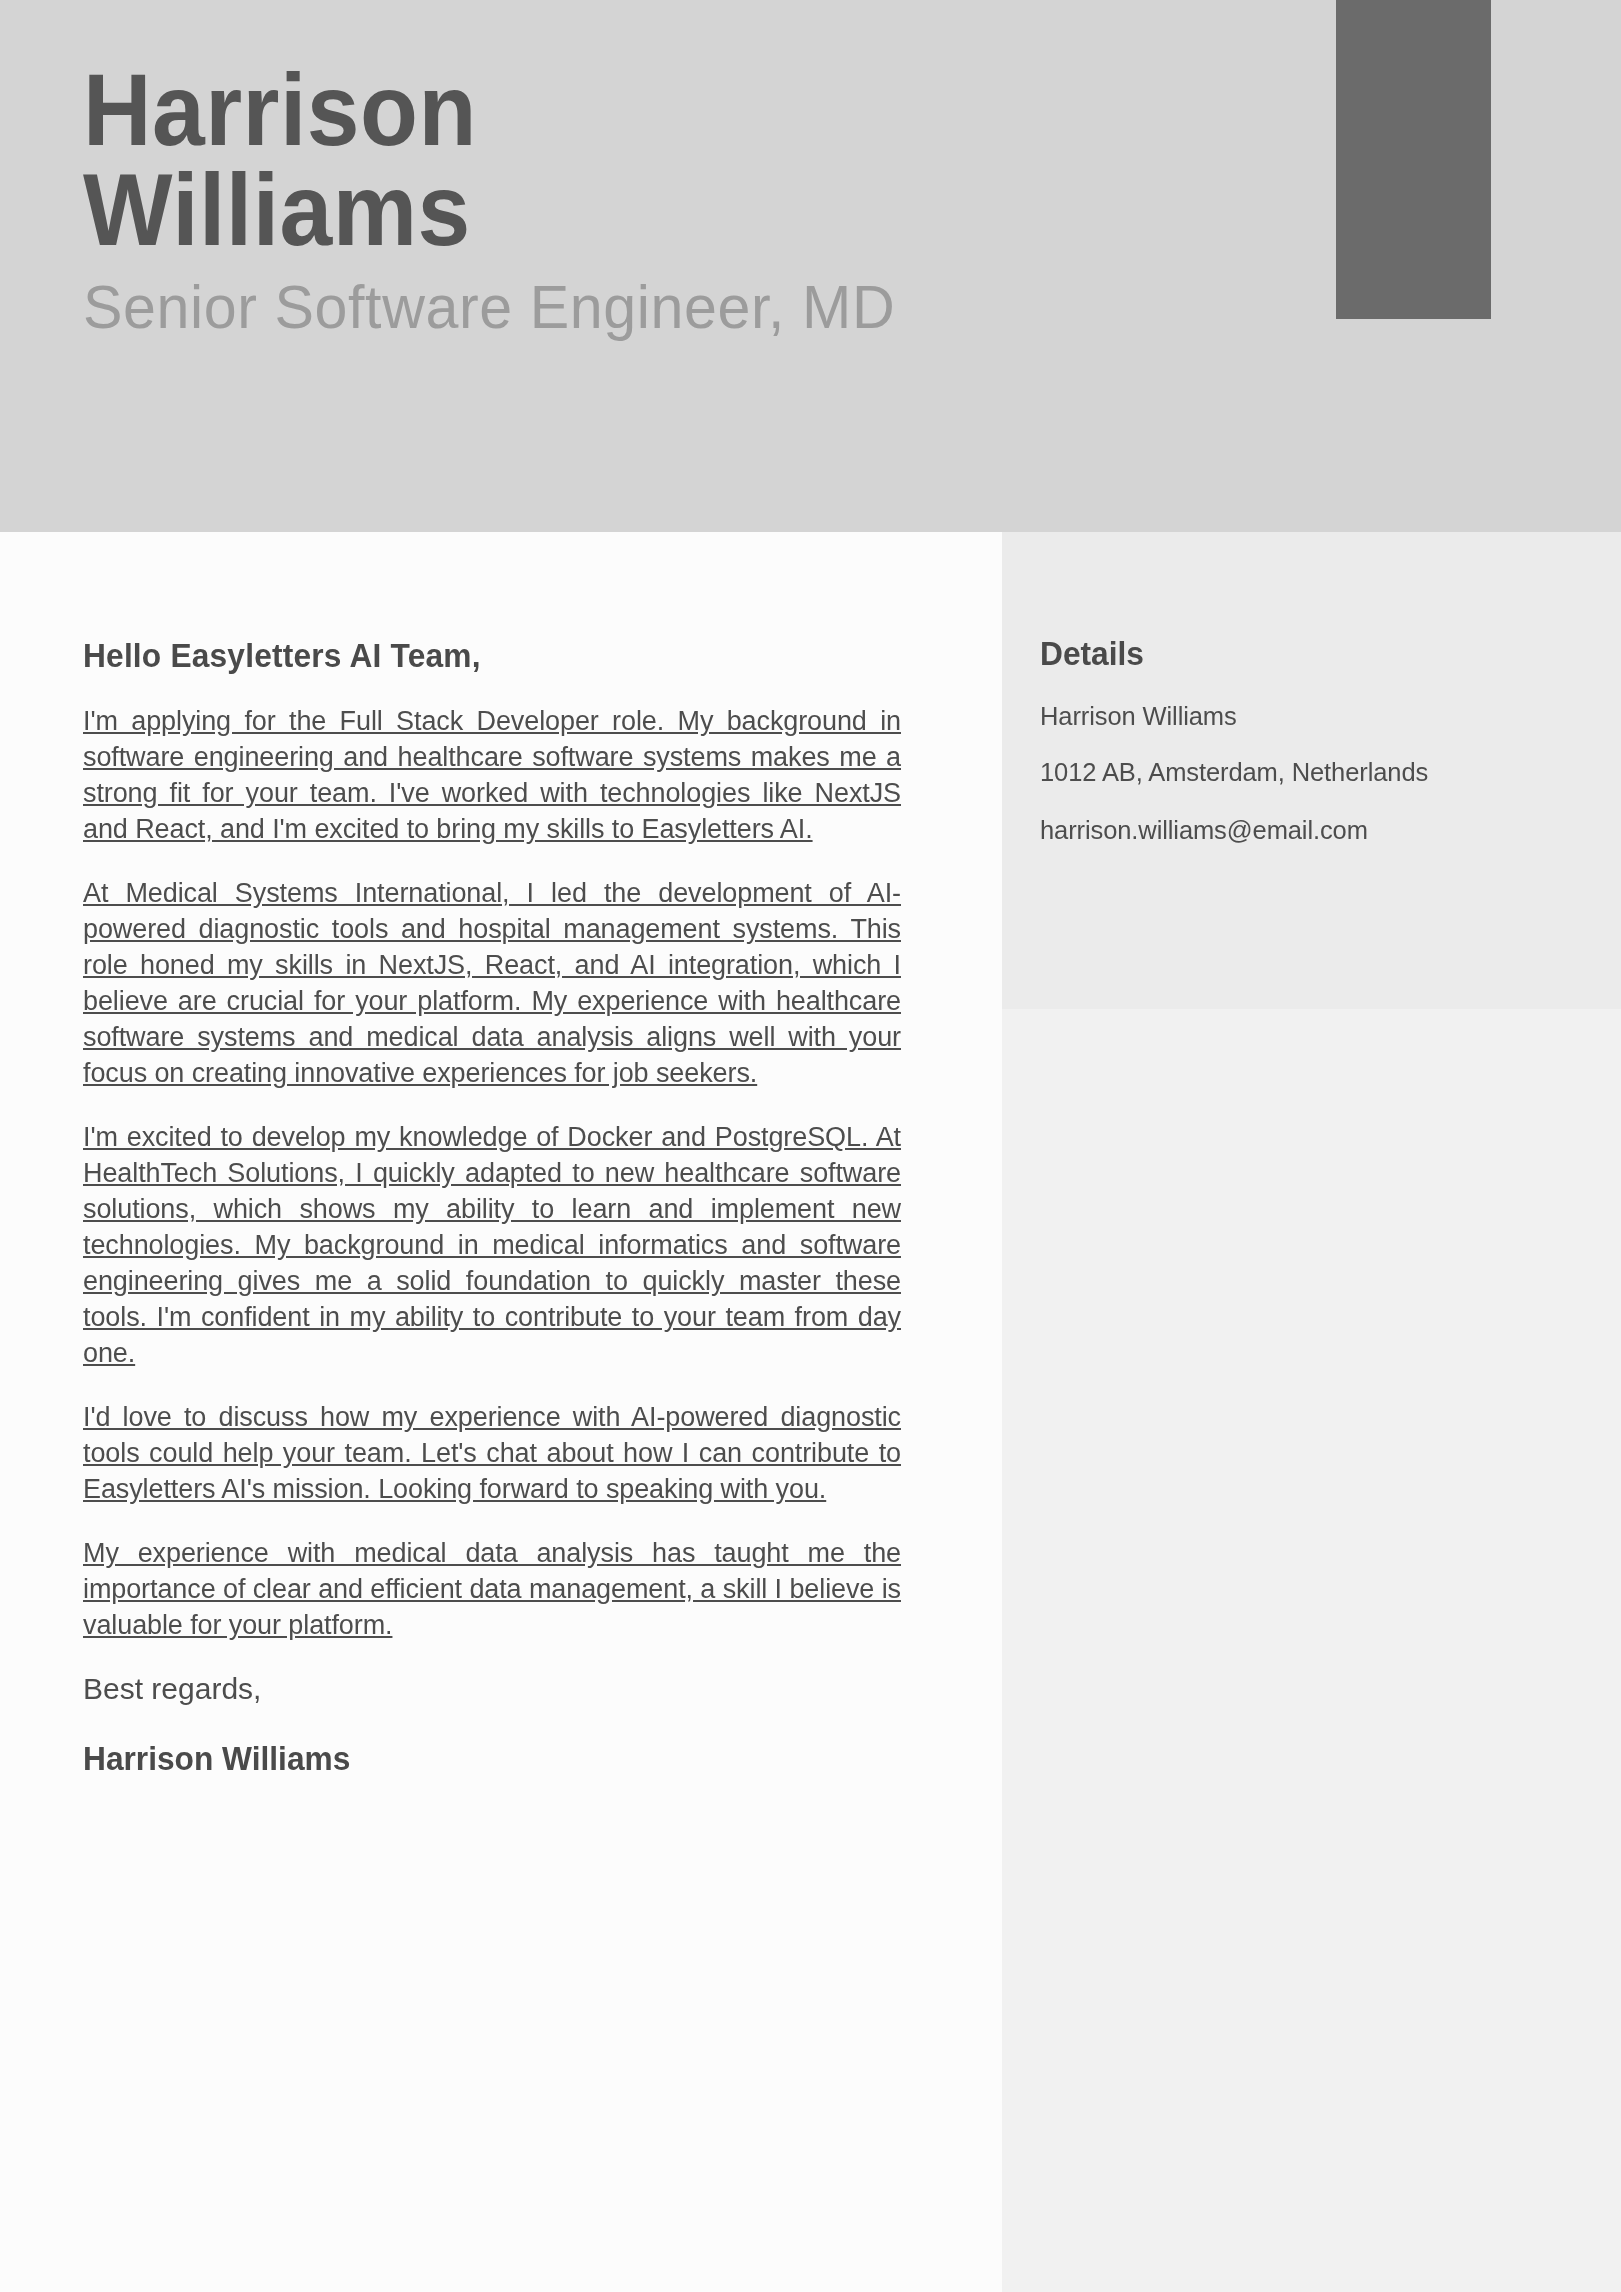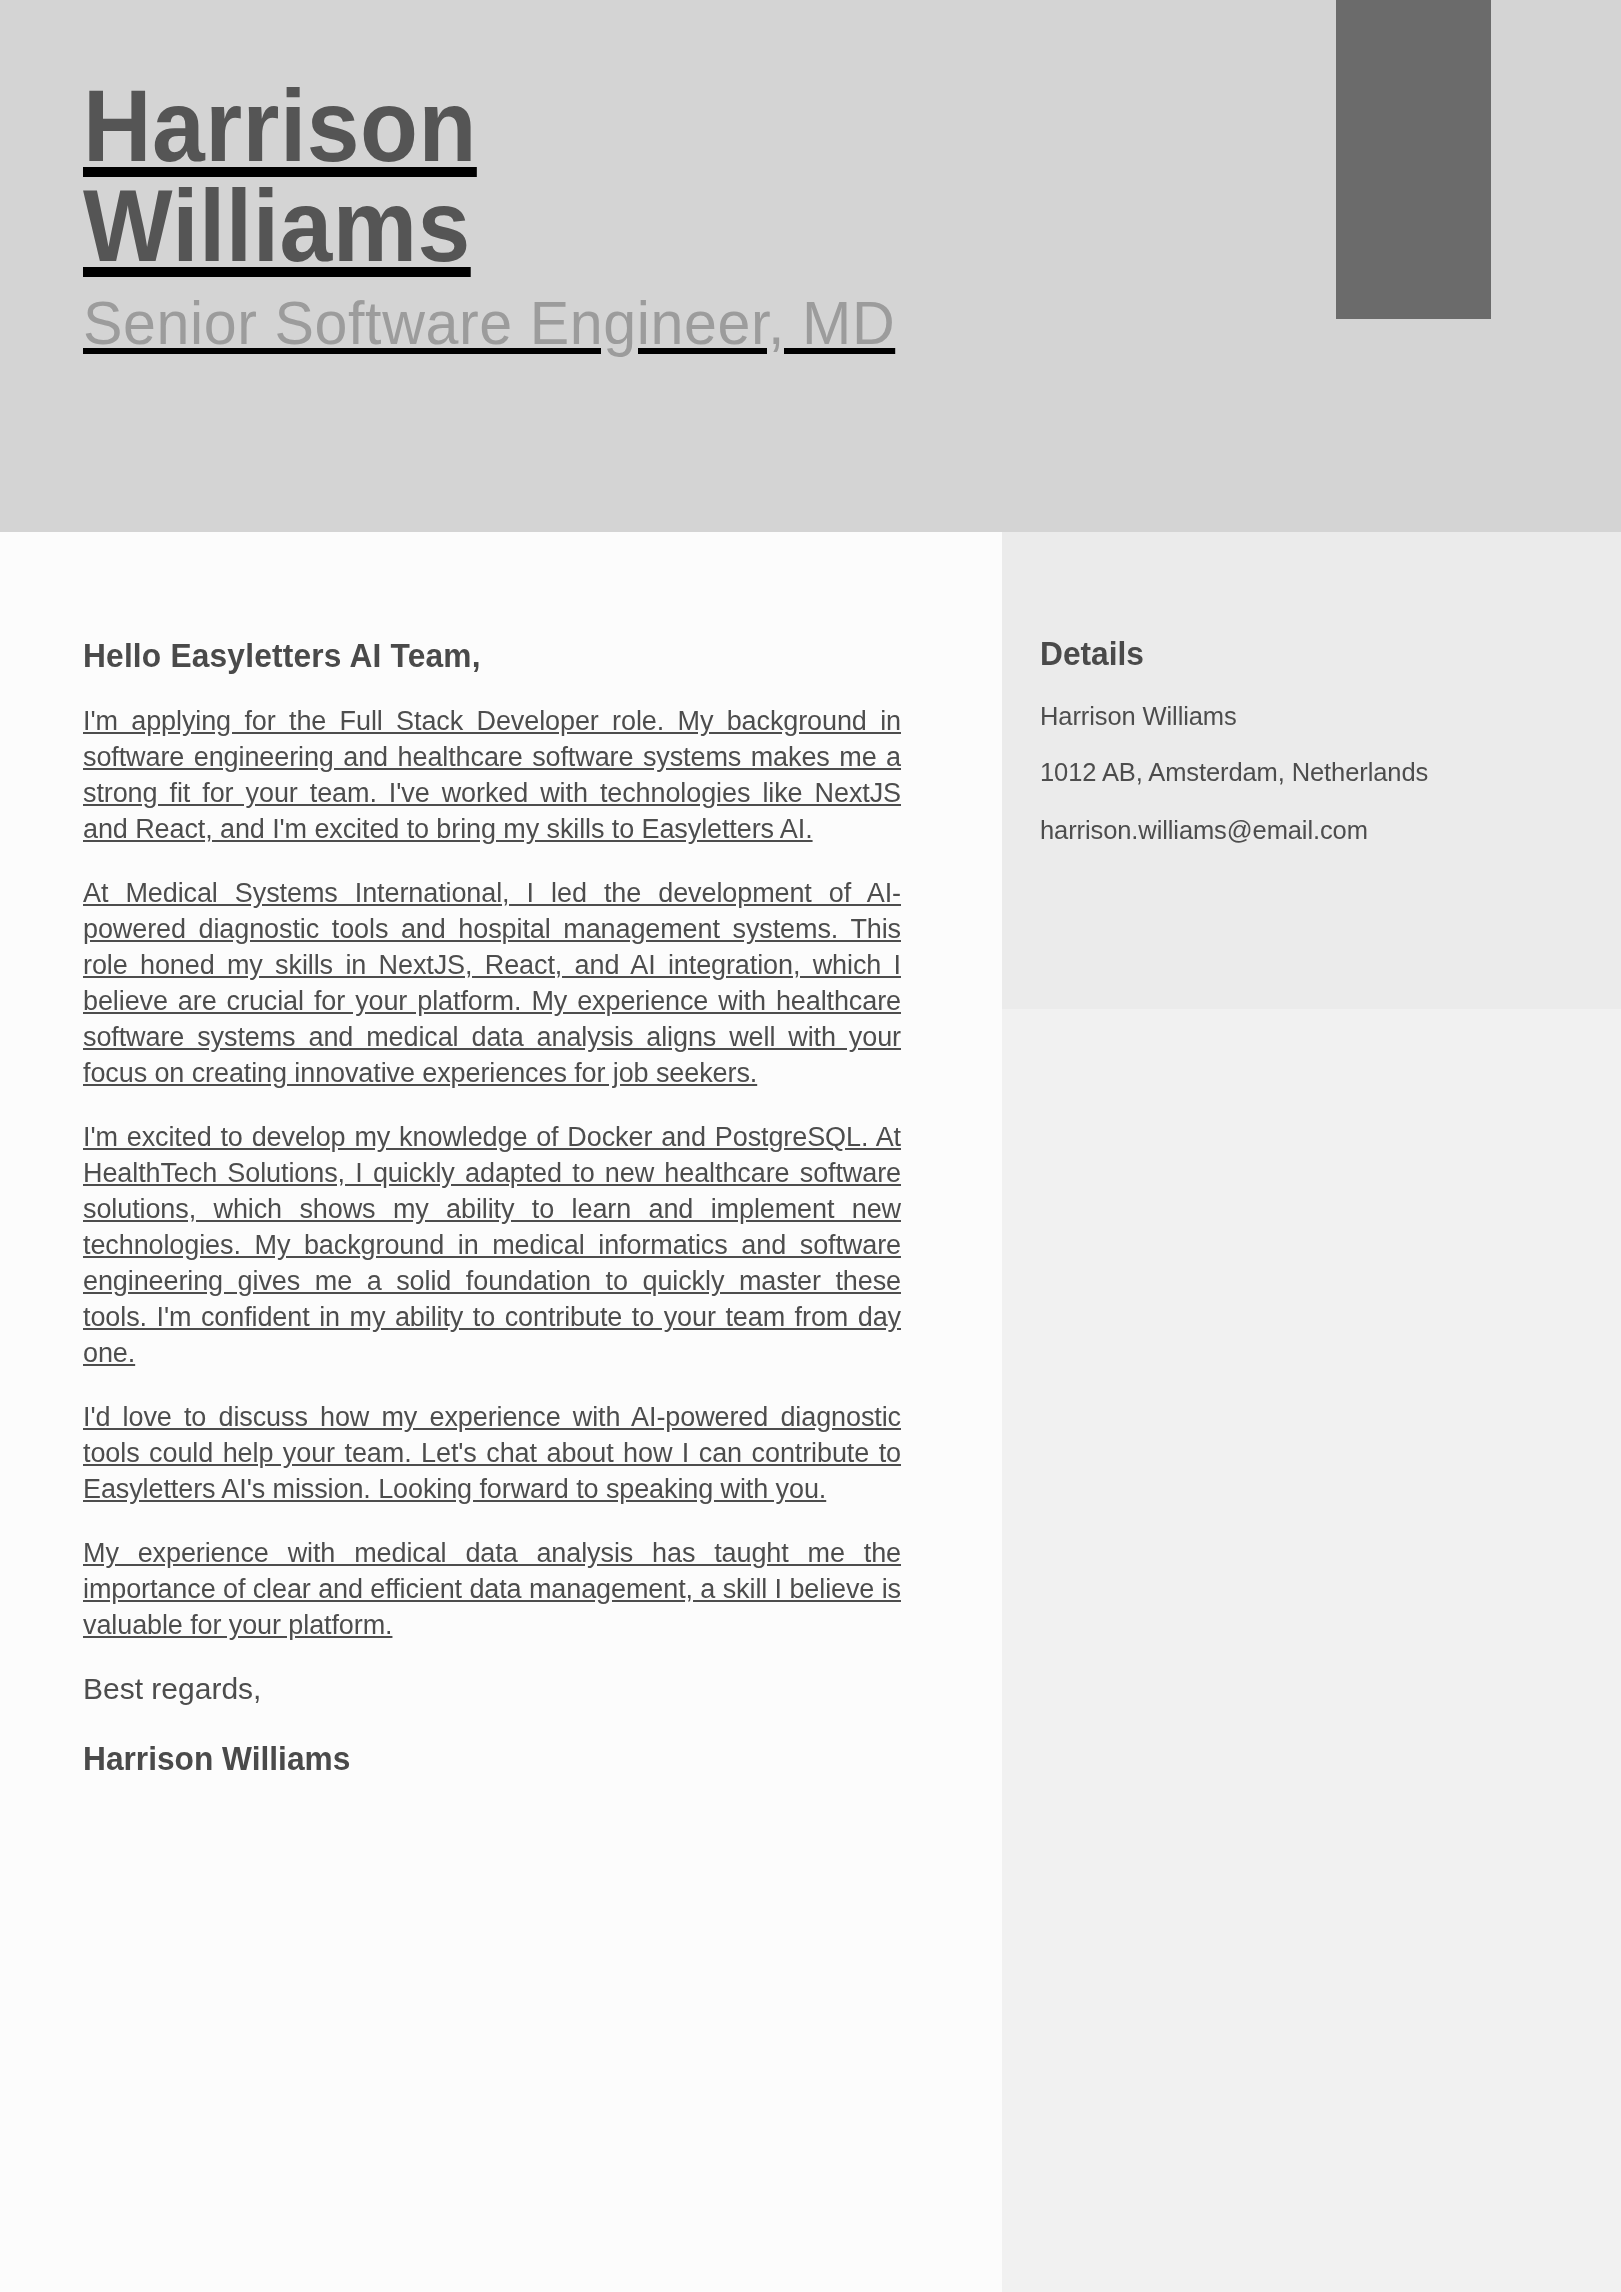--- a/index.html
+++ b/index.html
@@ -32,23 +32,22 @@
     position: absolute;
     left: 1336px;
     top: -9.8px;
     width: 155px;
     height: 329px;
     background: #6b6b6b;
   }
   .header-text {
     position: absolute;
     left: 83px;
-    top: 77px;
+    top: 61px;
     width: 1206px;
-    text-decoration: underline;
   }
   .name {
     font-family: "Liberation Sans Narrow", "Liberation Sans", sans-serif;
     font-size: 102px;
     line-height: 0.98;
     font-weight: 700;
     color: #555555;
     letter-spacing: 0.5px;
     margin: 0;
     transform: scaleX(0.93);

